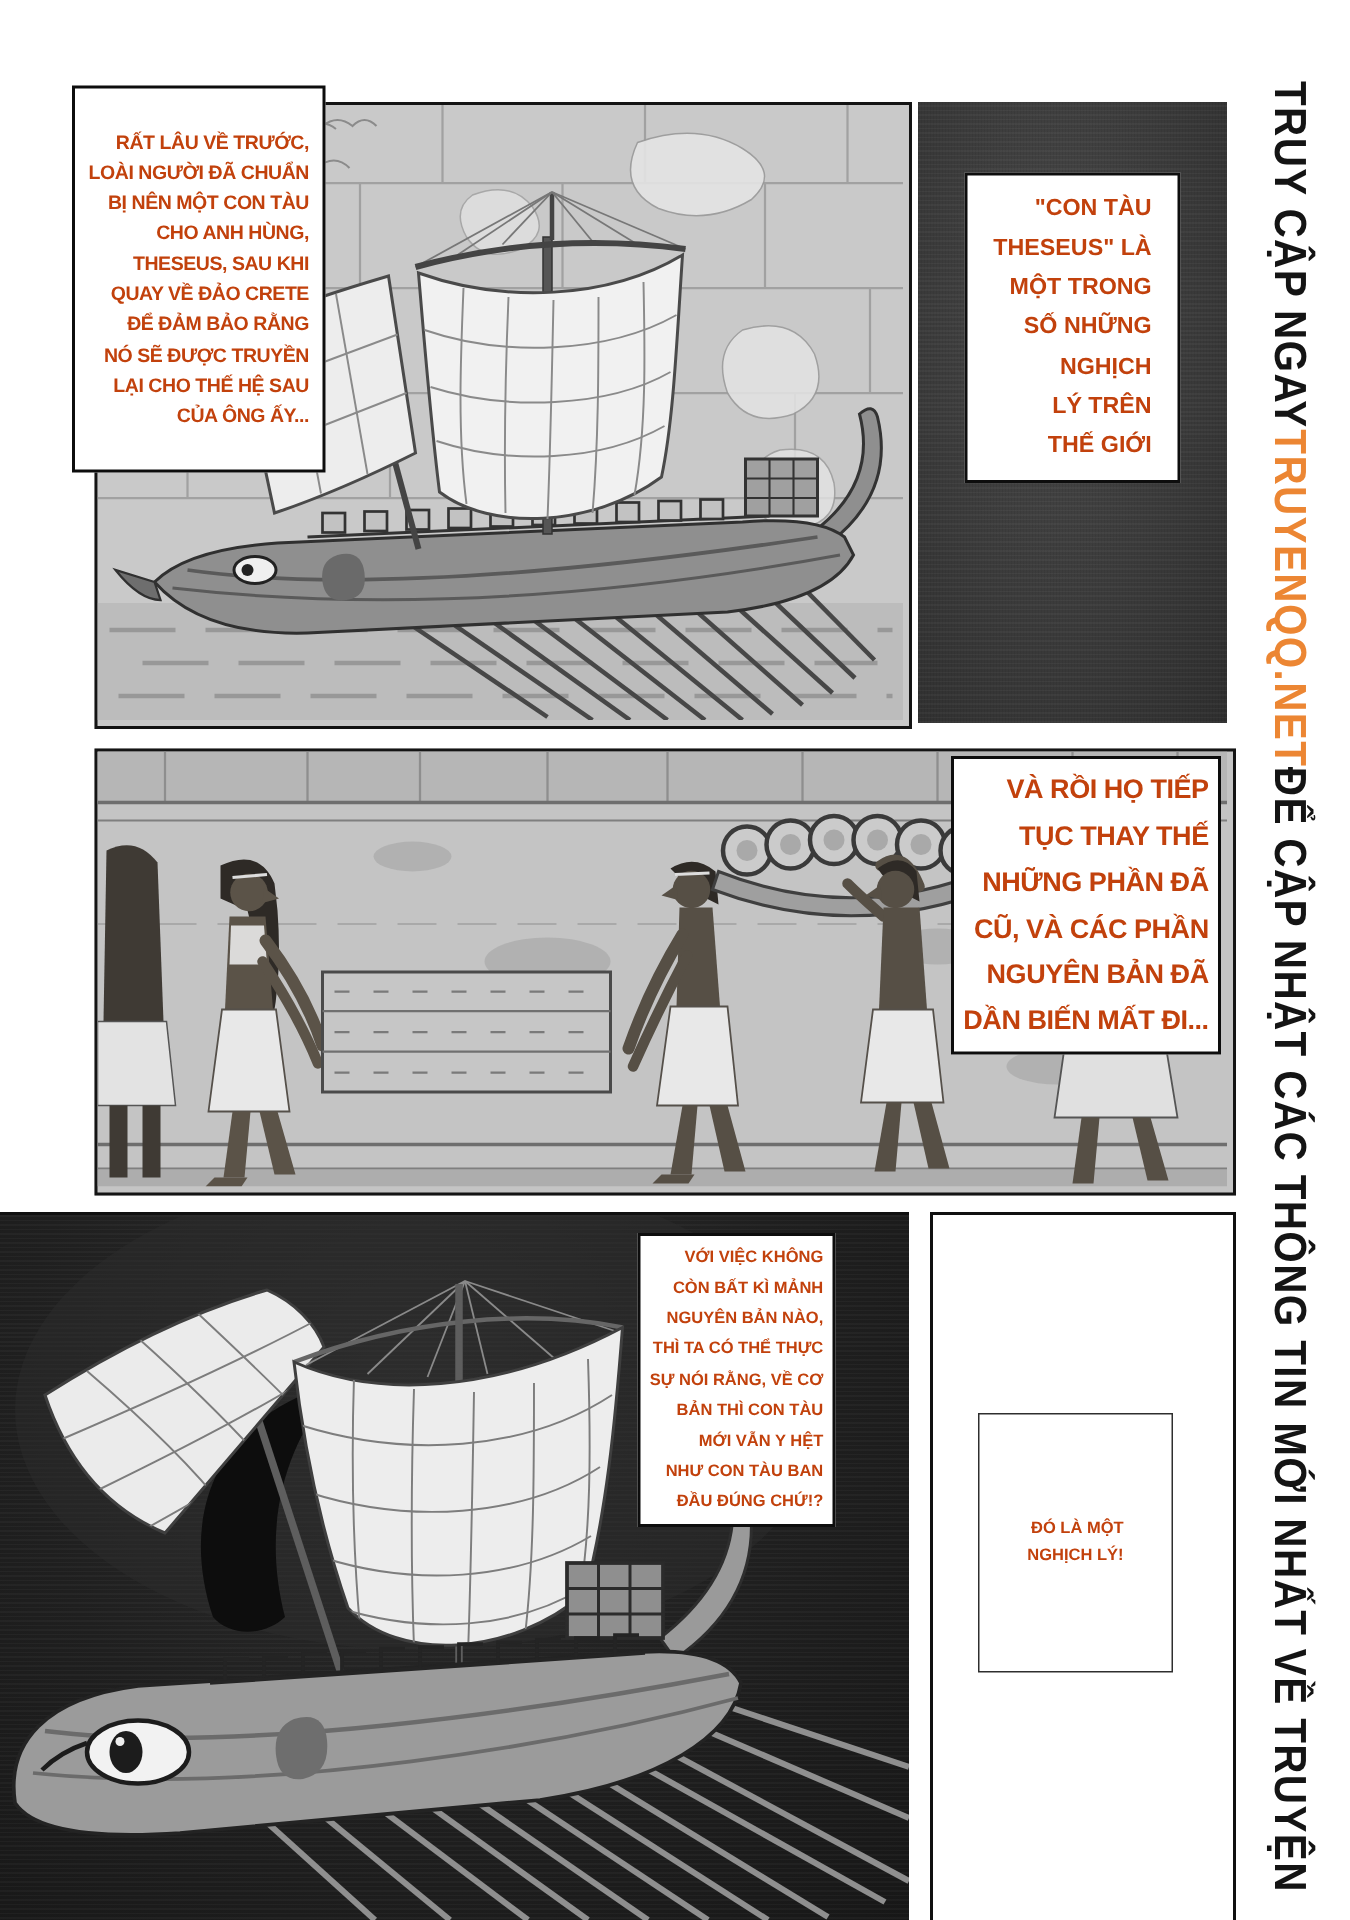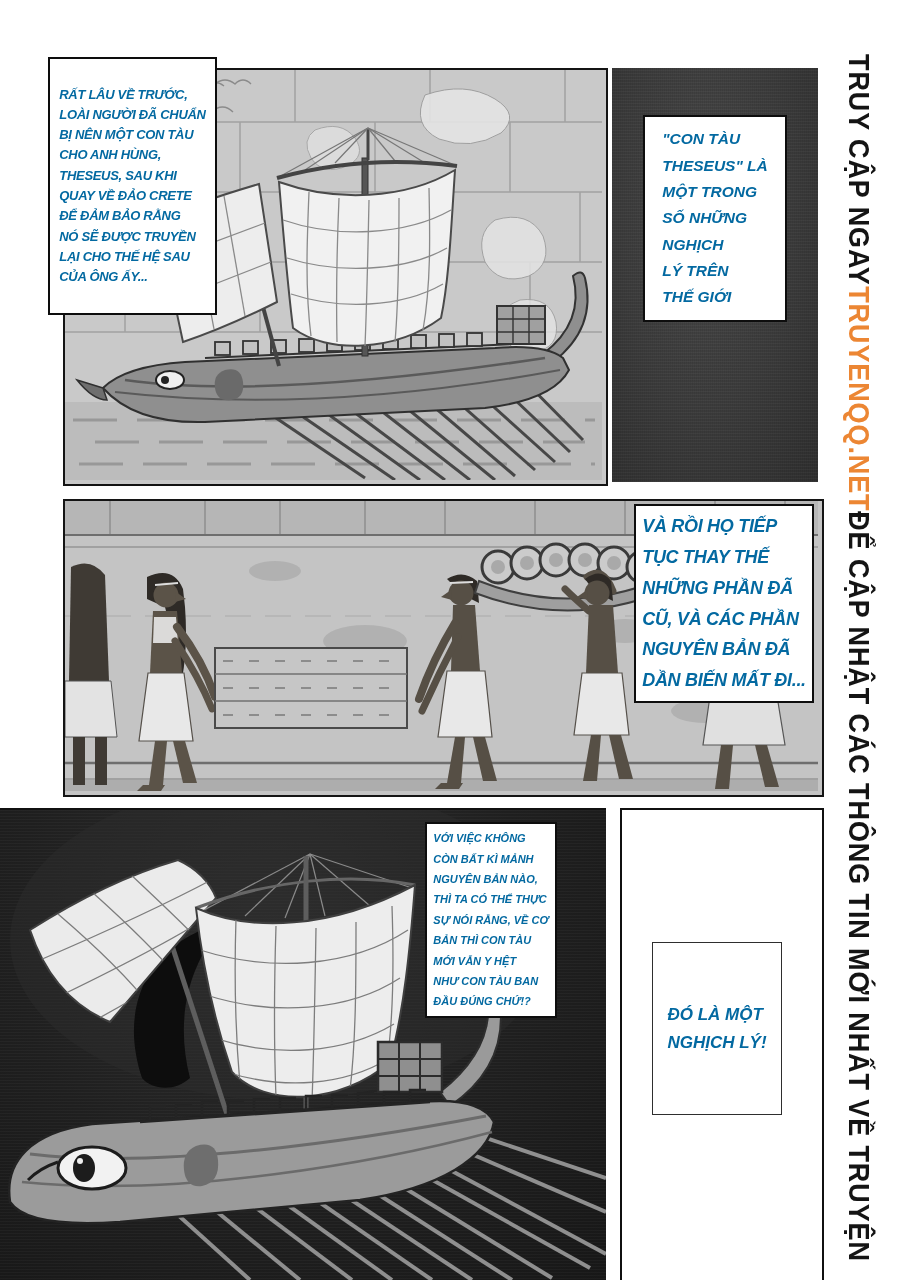--- a/index.html
+++ b/index.html
@@ -14,27 +14,27 @@
         repeating-linear-gradient(90deg, rgba(0,0,0,.06) 0 1px, transparent 1px 2px),
         radial-gradient(ellipse at 45% 35%, #484848 0%, #3a3a3a 55%, #2e2e2e 100%);}
   #panel-relief{left:63px;top:499px;width:757px;height:294px;border:2px solid #141414;background:#c4c4c4;}
   #panel-bottom-ship{left:0;top:808px;width:606px;height:472px;border-top:2px solid #101010;
       background:
         repeating-linear-gradient(0deg, rgba(255,255,255,.03) 0 1px, transparent 1px 3px),
         radial-gradient(ellipse at 45% 25%, #2e2e2e 0%, #1f1f1f 55%, #171717 100%);}
   #panel-white-column{left:620px;top:808px;width:200px;height:472px;background:#fff;
       border:2px solid #101010;border-bottom:none;}
   .bubble{position:absolute;background:#fff;border:2px solid #0d0d0d;z-index:5;
-      display:flex;align-items:center;justify-content:center;text-align:left;
-      font-weight:bold;color:#0369a1;white-space:pre-line;padding:2px 6px;box-sizing:border-box;font-style:italic;}
+      display:flex;align-items:center;justify-content:center;text-align:right;
+      font-weight:bold;color:#c2410c;white-space:pre-line;padding:2px 6px;box-sizing:border-box;}
   #bubble-1{left:48px;top:57px;width:169px;height:258px;font-size:13px;line-height:1.56;letter-spacing:-.3px;}
   #bubble-2{left:643px;top:115px;width:144px;height:207px;font-size:15.5px;line-height:1.7;}
   #bubble-3{left:634px;top:504px;width:180px;height:199px;font-size:18px;line-height:1.72;letter-spacing:-.3px;border-width:2.5px;}
   #bubble-4{left:425px;top:822px;width:132px;height:196px;font-size:11px;line-height:1.85;padding:2px 3px;}
-  #bubble-5{left:652px;top:942px;width:130px;height:173px;font-size:17px;line-height:1.6;border:1.5px solid #2e2e2e;z-index:6;}
+  #bubble-5{left:652px;top:942px;width:130px;height:173px;font-size:11px;line-height:1.6;border:1.5px solid #2e2e2e;z-index:6;}
   #watermark{position:absolute;left:824px;top:54px;width:70px;height:1210px;z-index:4;
       writing-mode:vertical-rl;text-orientation:mixed;
       font-weight:bold;font-size:30px;letter-spacing:1px;color:#141414;
       transform:scaleY(.9);transform-origin:top center;
       display:flex;align-items:center;white-space:nowrap;}
   .wm-site{color:#EC8633;}
 </style>
 </head>
 <body>
 

